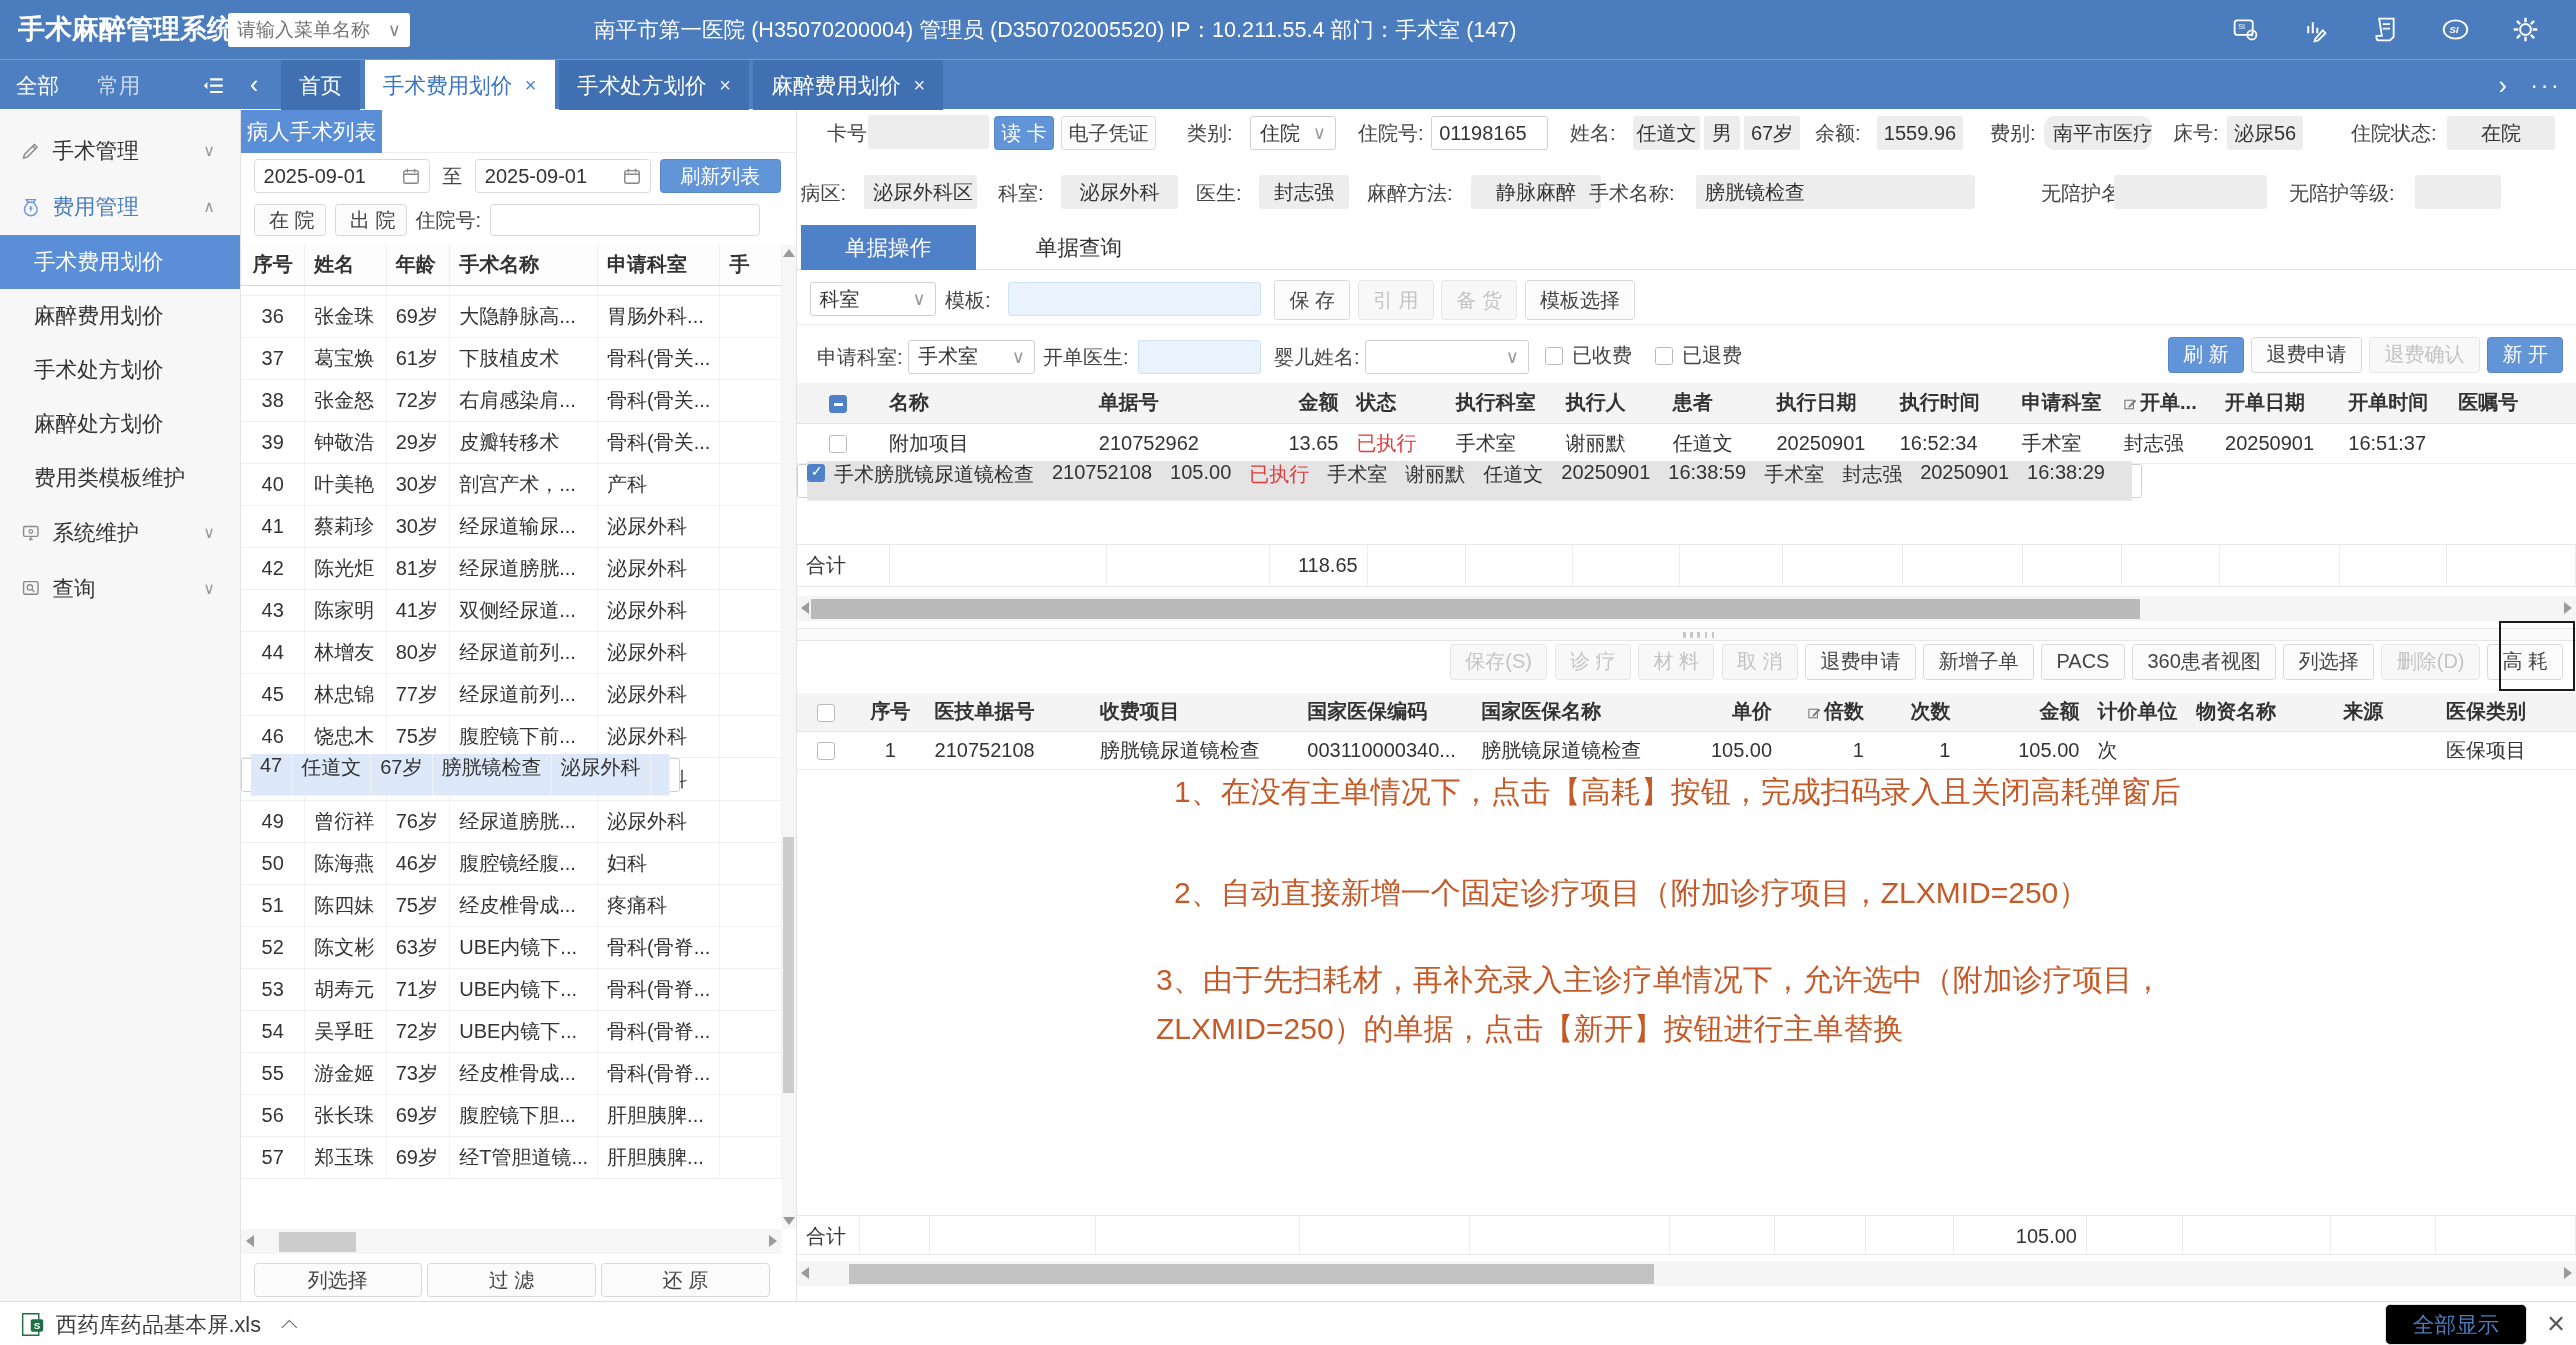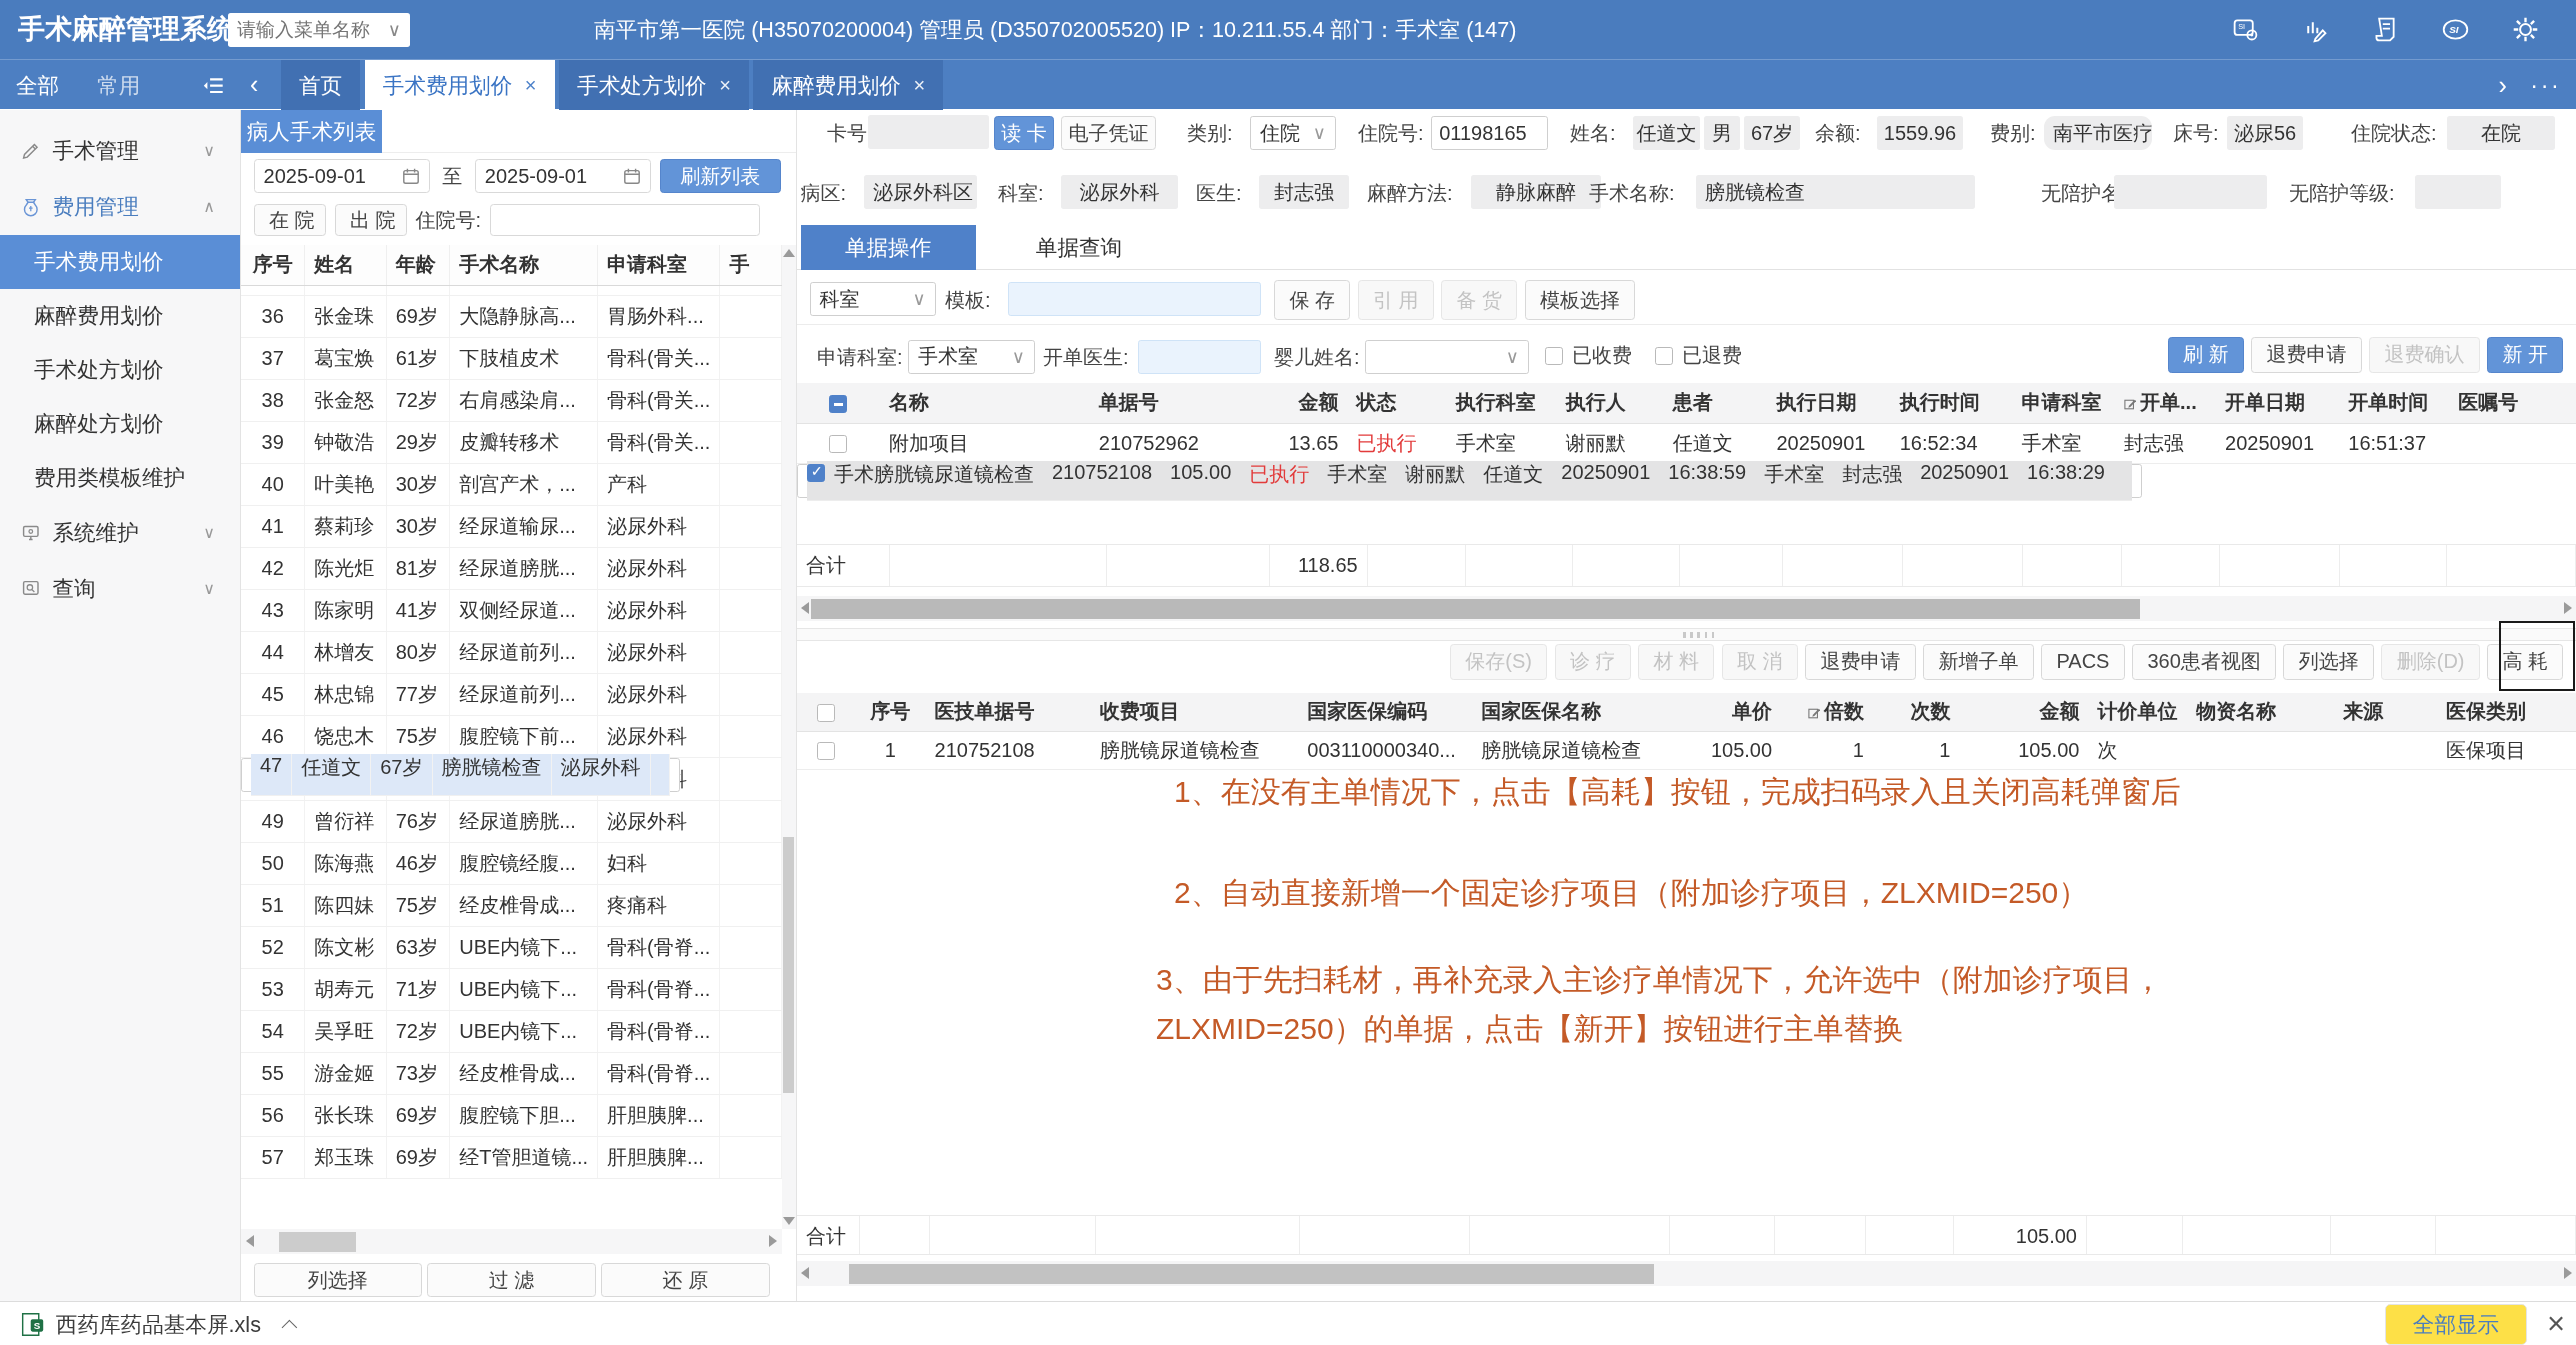--- a/index.html
+++ b/index.html
@@ -132,21 +132,21 @@
 .hlbox{position:absolute;left:1702px;top:511px;width:76px;height:70px;border:2.7px solid #1a1a1a;z-index:6;pointer-events:none;}
 .ann{position:absolute;font-size:30px;color:#c45a27;white-space:nowrap;z-index:4;}
 #ann1{left:377px;top:662px;}
 #ann2{left:377px;top:763px;}
 #ann3{left:359px;top:845px;white-space:normal;width:1205px;line-height:49px;}
 
 .dlbar{position:absolute;left:0;right:0;bottom:0;height:45px;background:#fff;border-top:0.9px solid #dcdcdc;}
 .dlfile{position:absolute;left:20px;top:0;height:45px;display:flex;align-items:center;gap:10.8px;font-size:21.6px;color:#3c3c3c;cursor:pointer;}
 .dlfile svg{width:25px;height:25px;display:block;}
 .caret-up{width:10.8px;height:10.8px;border-left:1.8px solid #666;border-top:1.8px solid #666;transform:rotate(45deg);margin-left:12.6px;margin-top:5.4px;}
-.showall{position:absolute;right:49px;top:1.8px;width:142px;height:41px;border:0.9px solid #e4e4e4;border-radius:5.4px;color:#4a7dbe;font-size:21.6px;display:flex;align-items:center;justify-content:center;background:#fde047;cursor:pointer;}
+.showall{position:absolute;right:49px;top:1.8px;width:142px;height:41px;border:0.9px solid #e4e4e4;border-radius:5.4px;color:#4a7dbe;font-size:21.6px;display:flex;align-items:center;justify-content:center;background:#000000;cursor:pointer;}
 .dlclose{position:absolute;right:10.8px;top:3.6px;font-size:31px;color:#555;cursor:pointer;}
 </style>
 </head>
 <body>
 
 <div class="screen">
 
   <div class="topbar">
     <div class="app-title">手术麻醉管理系统(V13)</div>
     <div class="menu-search">

